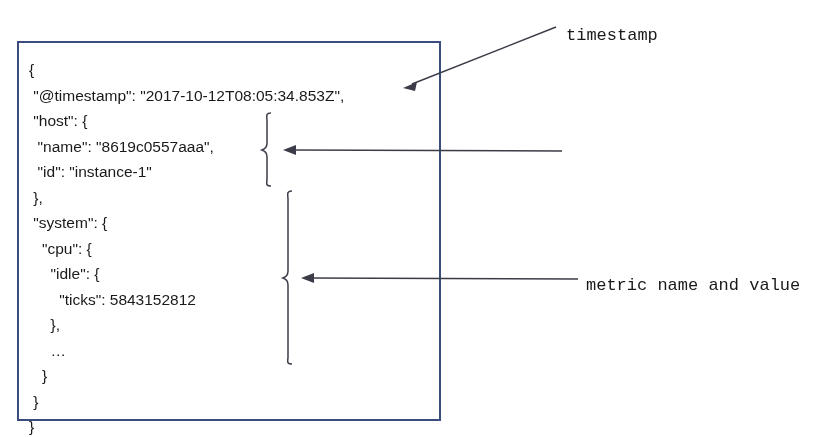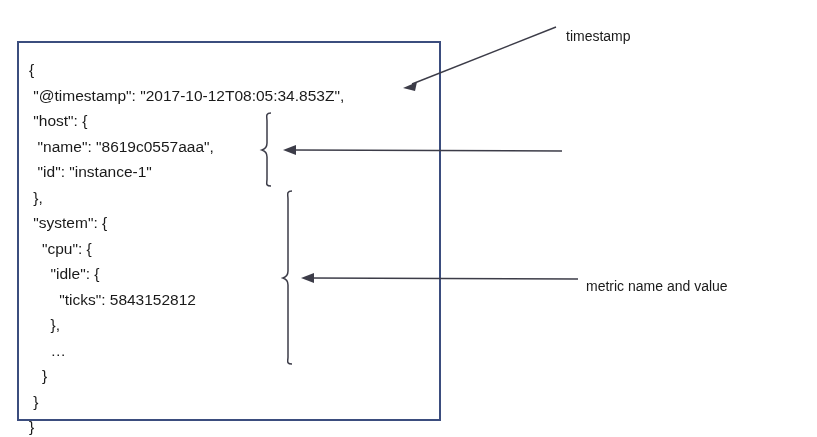--- a/index.html
+++ b/index.html
@@ -44,22 +44,22 @@
     font-family: "Liberation Sans", sans-serif;
     font-size: 15.5px;
     line-height: 25.5px;
     white-space: pre;
     color: #1a1a1a;
   }
 
   
   .ann-label {
     position: absolute;
-    font-family: Liberation Sans, sans-serif;
-    font-size: 14px;
+    font-family: Liberation Mono, monospace;
+    font-size: 17px;
     line-height: 20px;
     color: #1a1a1a;
     white-space: nowrap;
   }
   .ann-timestamp  { left: 566px; top: 26px; }
   .ann-dimensions { left: 566px; top: 141px; }
   .ann-metric     { left: 586px; top: 276px; }
 
   
   .overlay {

